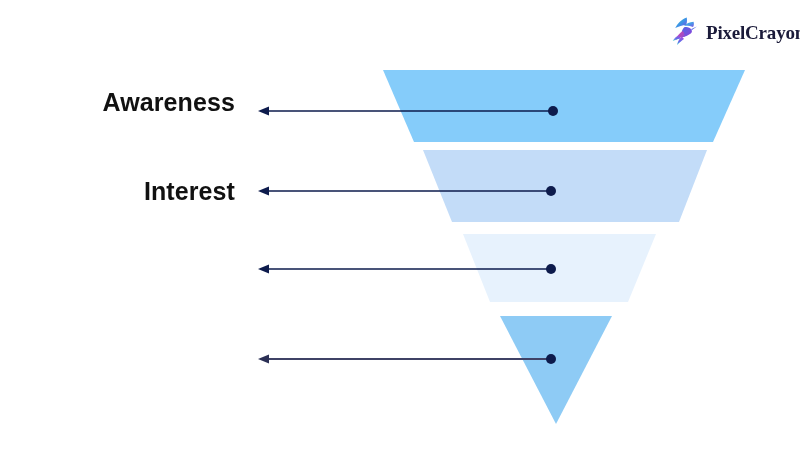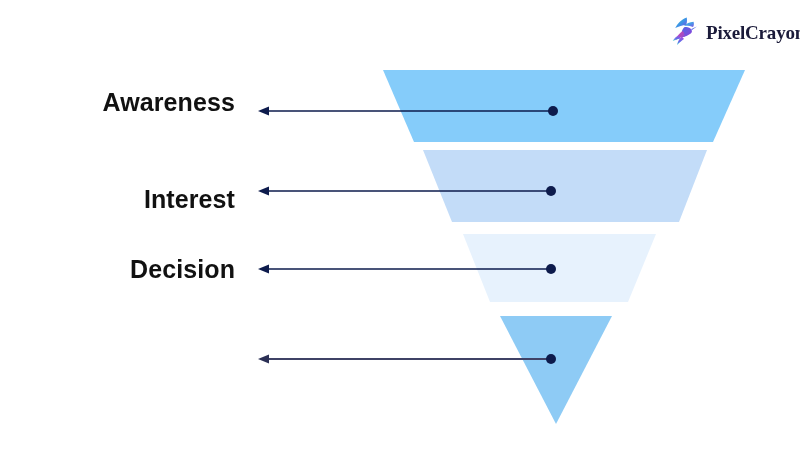--- a/index.html
+++ b/index.html
@@ -62,21 +62,21 @@
     font-size: 25px;
     font-weight: 700;
     color: #111111;
     white-space: nowrap;
     text-align: right;
     transform: translateY(-50%);
     right: 565px;
     letter-spacing: 0.1px;
   }
   .stage-label.r1 { top: 102px; }
-  .stage-label.r2 { top: 191px; margin-top: 8px; }
+  .stage-label.r2 { top: 191px; }
   .stage-label.r3 { top: 269px; }
   .stage-label.r4 { top: 359px; }
 </style>
 </head>
 <body>
 
 <div id="canvas">
 
   <svg class="funnel-svg" viewBox="0 0 800 472" xmlns="http://www.w3.org/2000/svg">
 
@@ -108,21 +108,20 @@
 
     <g>
       <line x1="551" y1="359" x2="266" y2="359" stroke="#3f4266" stroke-width="1.8"></line>
       <polygon points="258,359 269,354.5 269,363.5" fill="#2b2f55"></polygon>
       <circle cx="551" cy="359" r="5" fill="#0d1b4c"></circle>
     </g>
   </svg>
 
   <div class="stage-label r1">Awareness</div>
   <div class="stage-label r2">Interest</div>
-  <div class="stage-label r3">Decision</div>
 
   <div class="logo">
     <svg class="logo-mark" viewBox="0 0 40 40" xmlns="http://www.w3.org/2000/svg">
       <defs>
         <linearGradient id="gTop" x1="0" y1="0" x2="1" y2="1">
           <stop offset="0%" stop-color="#2fd0c8"></stop>
           <stop offset="55%" stop-color="#3f8fe8"></stop>
           <stop offset="100%" stop-color="#7a4de0"></stop>
         </linearGradient>
         <linearGradient id="gBody" x1="0" y1="0" x2="1" y2="1">

